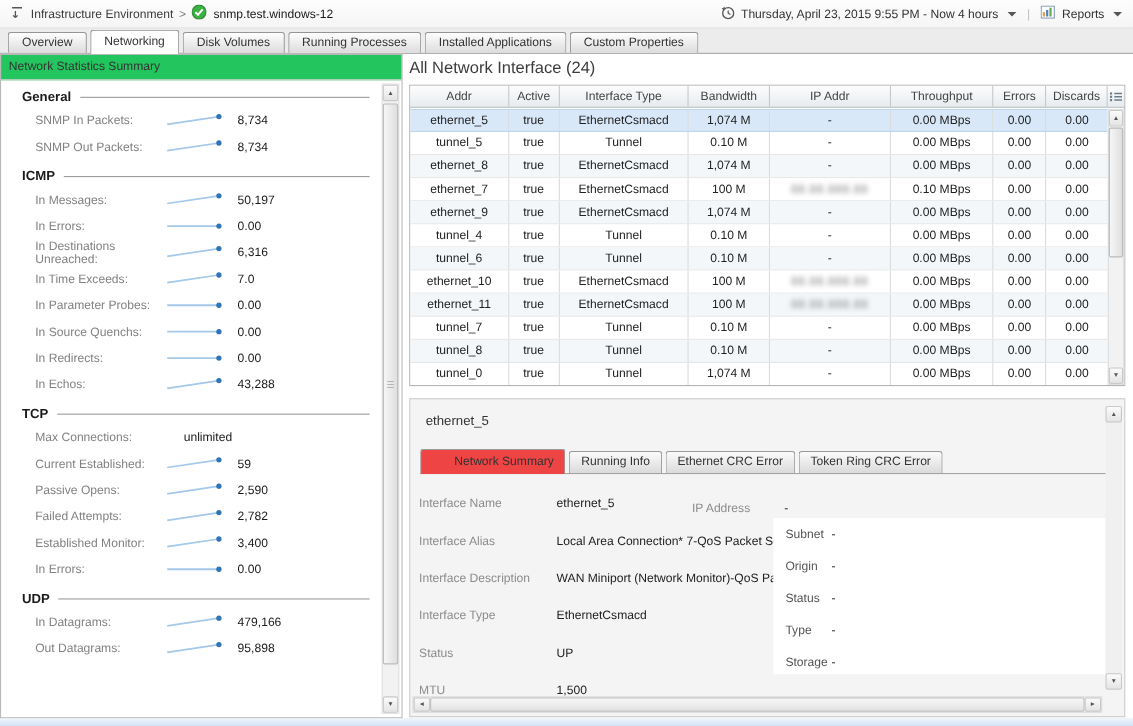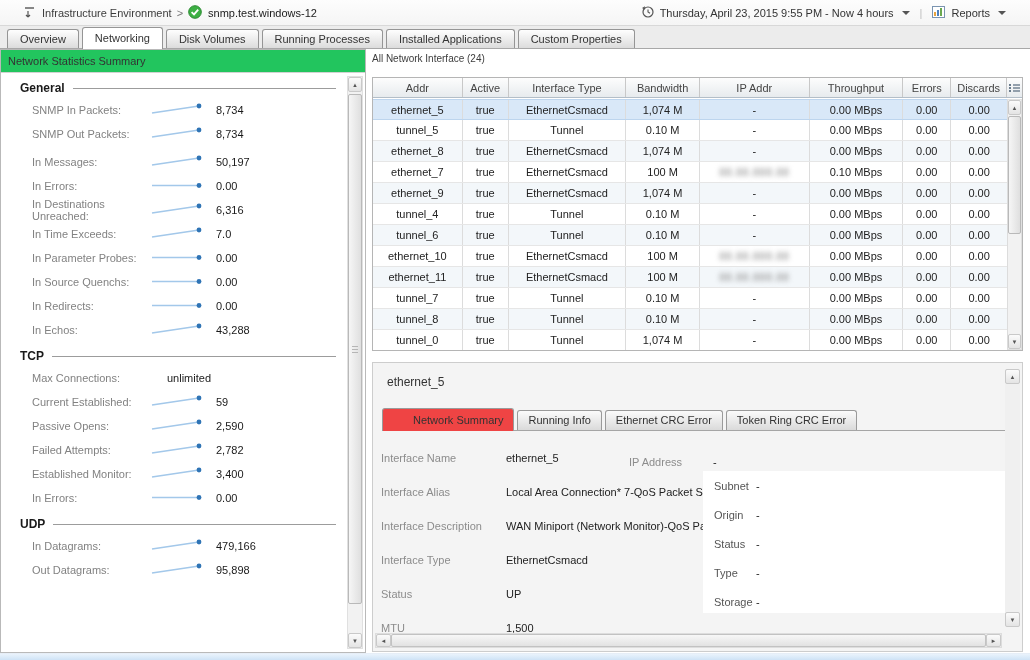--- a/index.html
+++ b/index.html
@@ -10,21 +10,21 @@
     color: #222;
     background: #ffffff;
     position: relative;
     overflow: hidden;
   }
   
   .topbar {
     position: absolute; top:0; left:0; right:0; height:26px;
     background: linear-gradient(#fdfdfd,#f5f5f5);
     border-bottom: 1px solid #d8d8d8;
-    display:flex; align-items:center; padding:0 24px;
+    display:flex; align-items:center; padding:0 10px;
   }
   .crumb-root { color:#3c3c3c; }
   .crumb-sep { color:#777; margin:0 5px; }
   .host { font-weight:normal; color:#1a1a1a; margin-left:4px; }
   .icon { display:inline-block; vertical-align:middle; }
   .up-icon { margin-right:6px; }
   .check-icon { margin-right:2px; }
   .topbar-right { margin-left:auto; display:flex; align-items:center; gap:6px; color:#333; }
   .caret { width:0; height:0; border-left:4px solid transparent; border-right:4px solid transparent; border-top:4px solid #555; display:inline-block; margin-left:2px; }
   .tb-divider { color:#c0c0c0; margin:0 4px; }
@@ -82,21 +82,21 @@
     position:absolute; left:0; right:0;
     background:linear-gradient(90deg,#f6f6f6,#dfdfdf);
     border:1px solid #b9b9b9; border-radius:2px;
   }
   .sb-grip {
     position:absolute; left:3px; right:3px; top:50%; height:7px; margin-top:-3px;
     background:repeating-linear-gradient(#b5b5b5 0 1px, transparent 1px 3px);
   }
   .lp-thumb { top:17px; height:510px; }
   
-  .right-title { position:absolute; left:372px; top:53px; font-size:10px; color:#3c3c3c; }
+  .right-title { position:absolute; left:372px; top:53px; font-size:15px; color:#3c3c3c; }
   .if-table {
     position:absolute; left:372px; top:77px; width:651px; height:274px;
     border:1px solid #b5b5b5; background:#fff;
   }
   .t-head { display:flex; height:20px; background:linear-gradient(#fdfdfd,#e7ebee); border-bottom:1px solid #b3bec8; }
   .t-hcell {
     height:100%; display:flex; align-items:center; justify-content:center;
     color:#444; border-right:1px solid #c8c8c8; overflow:hidden; white-space:nowrap;
   }
   .t-hcell:last-child { border-right:none; }
@@ -224,20 +224,24 @@
           <div class="stat-row">
             <span class="stat-label">SNMP Out Packets:</span>
             <span class="stat-spark"><svg width="56" height="14">
                 <line x1="2" y1="11" x2="49" y2="4" stroke="#a3c8ea" stroke-width="1.6"></line>
                 <circle cx="49" cy="4" r="2.4" fill="#2f74b5"></circle>
               </svg></span>
             <span class="stat-value">8,734</span>
           </div>
         </div>
         <div class="section">
+          <div class="sec-head">
+            <span class="sec-name">ICMP</span>
+            <span class="sec-line"></span>
+          </div>
           <div class="stat-row">
             <span class="stat-label">In Messages:</span>
             <span class="stat-spark"><svg width="56" height="14">
                 <line x1="2" y1="11" x2="49" y2="4" stroke="#a3c8ea" stroke-width="1.6"></line>
                 <circle cx="49" cy="4" r="2.4" fill="#2f74b5"></circle>
               </svg></span>
             <span class="stat-value">50,197</span>
           </div>
           <div class="stat-row">
             <span class="stat-label">In Errors:</span>

